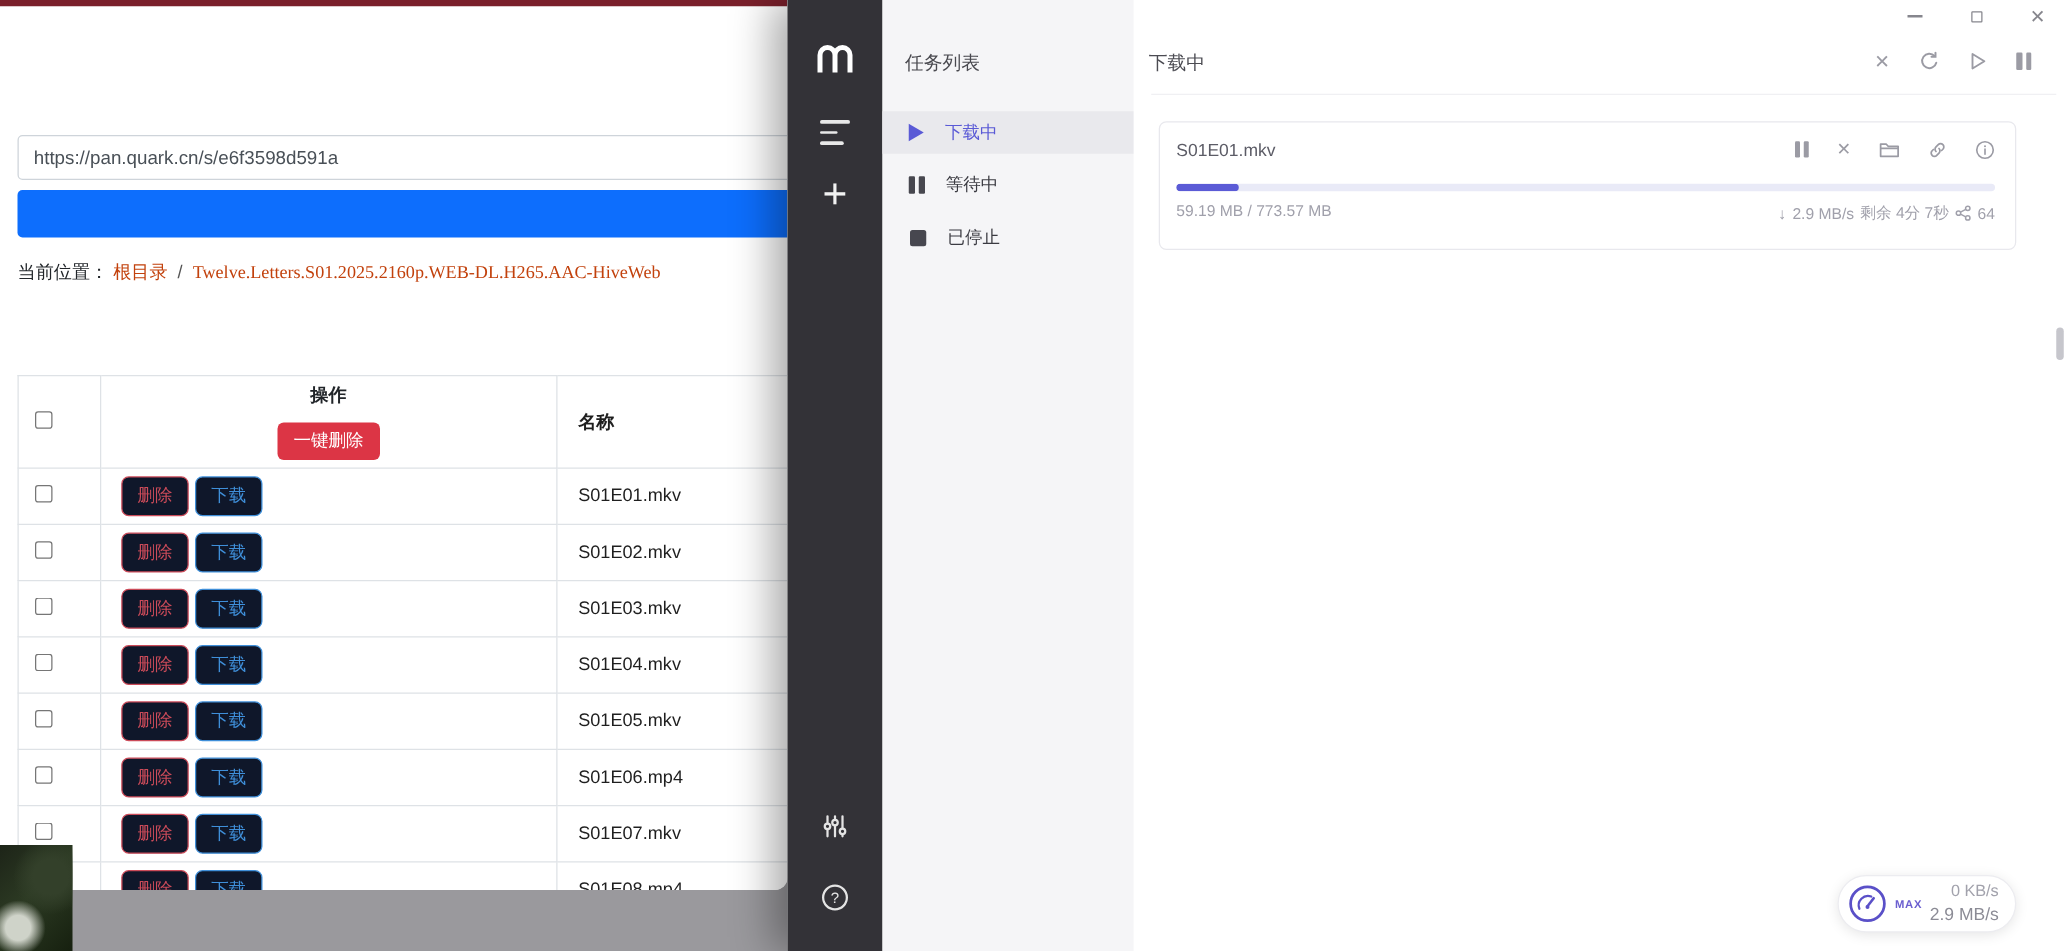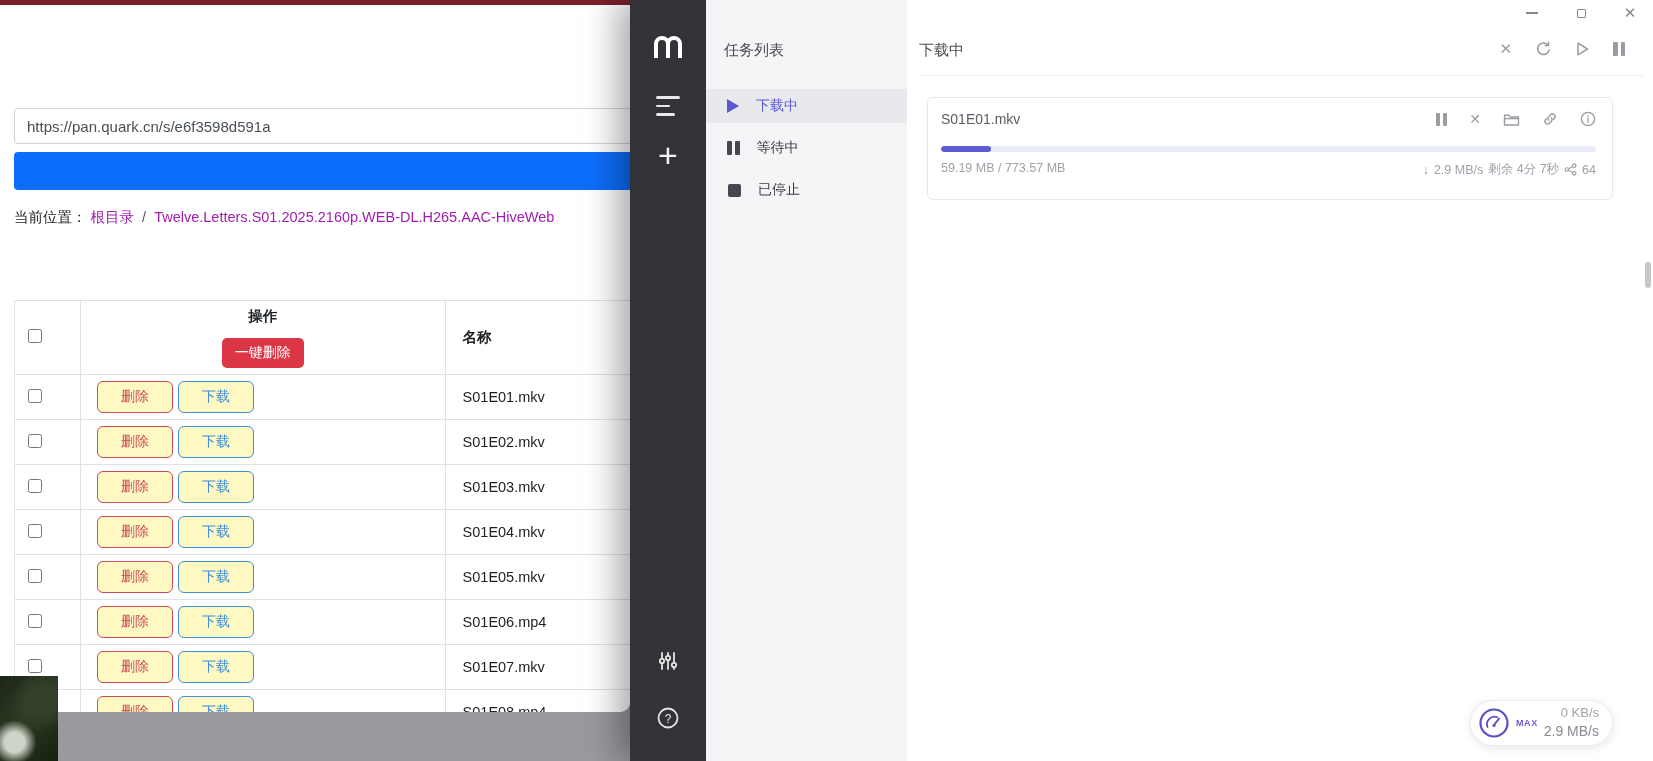--- a/index.html
+++ b/index.html
@@ -38,21 +38,21 @@
     position:absolute; left:14px; top:108px; width:860px; height:36px;
     border:1px solid #ced4da; border-radius:4px; padding:0 12px;
     font-size:15px; color:#495057; background:#fff; outline:none;
     font-family:"Liberation Sans","DejaVu Sans",sans-serif;
   }
   .go-button {
     position:absolute; left:14px; top:152px; width:880px; height:38px;
     background:#0d6efd; border:none; border-radius:4px; cursor:pointer;
   }
   .breadcrumb { position:absolute; left:14px; top:208px; font-size:14.5px; color:#212529; }
-  .breadcrumb a { color:#a21caf; text-decoration:none; }
+  .breadcrumb a { color:#c2410c; text-decoration:none;font-family:Liberation Serif, serif; }
   .breadcrumb .sep { color:#555; margin:0 4px; }
 
   .client-select {
     position:absolute; left:24px; top:248px; width:152px; height:34px;
     border:1px solid #8f8f8f; border-radius:4px; background:#fff;
     display:flex; align-items:center; justify-content:space-between;
     padding:0 10px; font-size:14.5px; color:#1c1c1c; cursor:pointer;
   }
   .client-select .chev { font-size:11px; color:#333; }
 
@@ -68,21 +68,21 @@
   .col-name  { width:469px; }
   .file-table input[type="checkbox"] { width:14px; height:14px; margin-left:5px; }
   .action-head { display:flex; align-items:center; gap:12px;flex-direction:column; }
   .bulk-delete-btn {
     background:#dc3545; color:#fff; border:none; border-radius:5px;
     font-size:14px; padding:6px 13px; cursor:pointer;
     font-family:"Liberation Sans","DejaVu Sans",sans-serif;
   }
   .row-actions { display:flex; gap:5px; padding-left:8px; }
   .btn-outline {
-    background:#fef9c3; border-radius:6px; font-size:14px; padding:6px 23px; cursor:pointer;
+    background:#0f172a; border-radius:6px; font-size:14px; padding:6px 12px; cursor:pointer;
     font-family:"Liberation Sans","DejaVu Sans",sans-serif;
   }
   .btn-del { border:1px solid #cb4b59; color:#cb4b59; }
   .btn-dl  { border:1px solid #3f8fd9; color:#3f8fd9; }
   .cell-name { padding-left:9px; color:#1f1f1f; }
 
   
   .motrix {
     position:absolute; left:630px; top:0; width:1023px; height:761px; z-index:5;
     box-shadow:-12px 0 32px rgba(0,0,0,.35); background:#fff;

